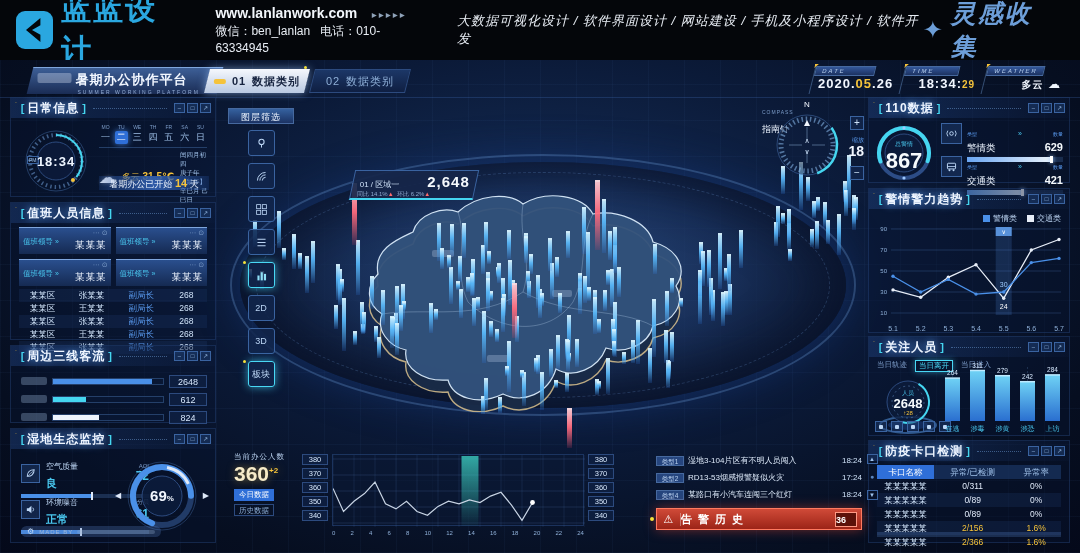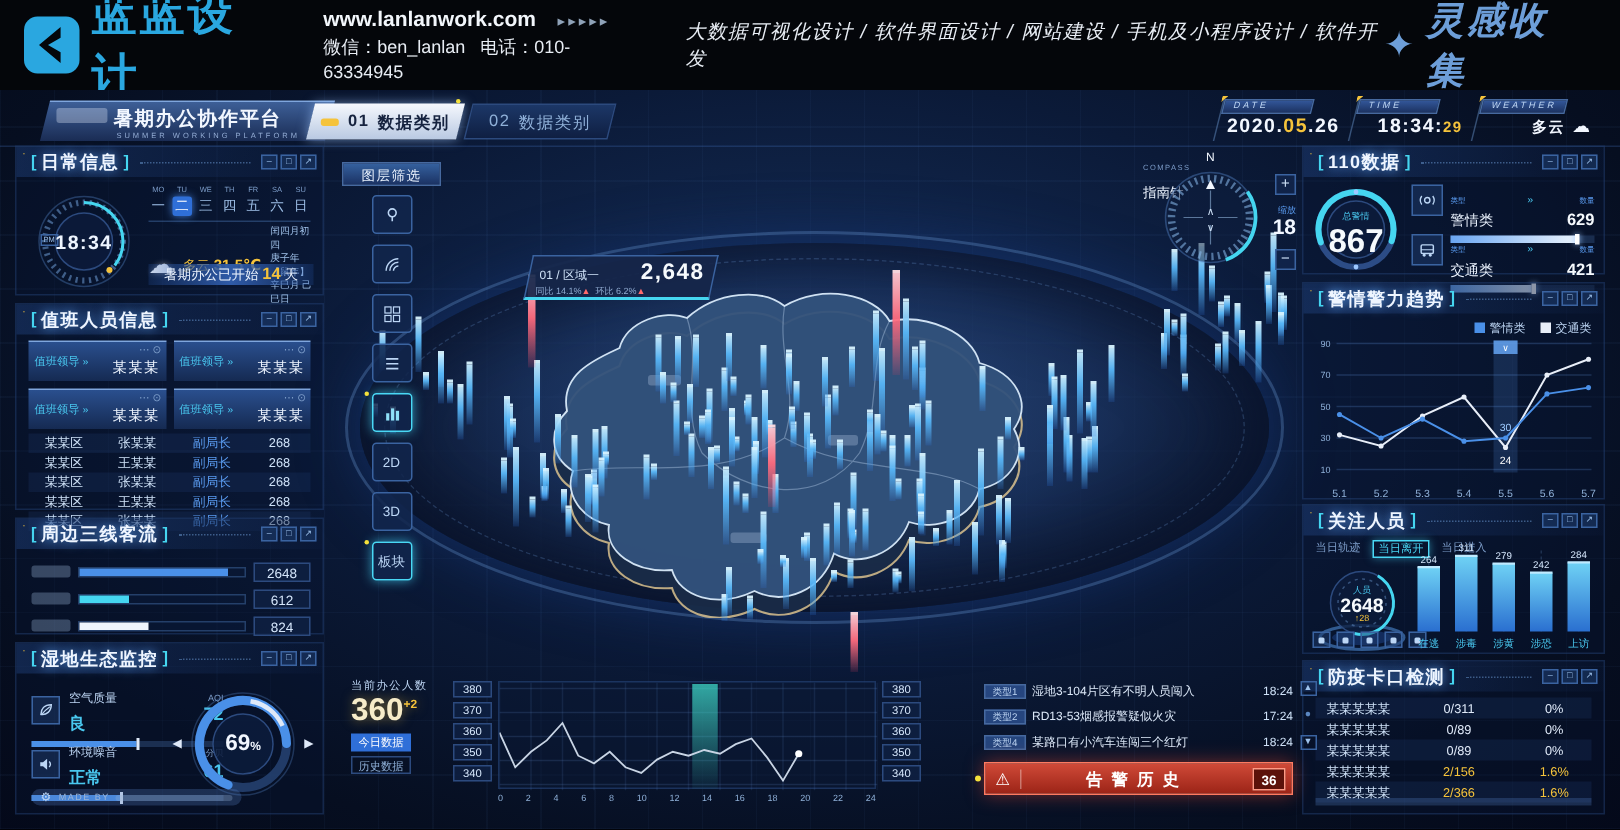--- a/index.html
+++ b/index.html
@@ -206,22 +206,22 @@
 .atag{width:28px;height:10px;line-height:10px;text-align:center;background:rgba(50,90,160,.7);border:1px solid #46699f;color:#bcd4f2;font-size:6.5px;flex:none}
 .atxt{flex:1;font-size:8px;color:#dce8f8;white-space:nowrap;overflow:hidden}
 .atime{font-size:8px;color:#cfe2f8}
 .ascroll{position:absolute;left:866px;top:394px;width:12px;display:flex;flex-direction:column;gap:8px;align-items:center}
 .ascroll span{width:11px;height:10px;border:1px solid #3a63a0;color:#9fc4ee;font-size:6px;line-height:9px;text-align:center;cursor:pointer}
 .ascroll .dot{border:none;color:#5a86c0;font-size:7px}
 .abanner{position:absolute;left:656px;top:448px;width:206px;height:22px;display:flex;align-items:center;
  background:linear-gradient(180deg,#d04a38,#9c2417);border:1px solid #ff7a60;box-shadow:0 0 12px rgba(220,70,50,.5);cursor:pointer}
 .abanner:before{content:"";position:absolute;left:-7px;top:8px;width:4px;height:4px;background:#f5e13b;border-radius:50%}
 .ab-ic{width:24px;text-align:center;color:#fff;font-size:11px;border-right:1px solid rgba(255,255,255,.35)}
-.ab-txt{flex:1;text-align:center;color:#fff;font-size:11px;font-weight:bold;letter-spacing:6px}
-.ab-cnt{width:22px;height:15px;line-height:15px;margin-right:4px;text-align:center;background:#5c120a;border:1px solid #ff9a85;color:#fff;font-size:9px;font-weight:bold}
+.ab-txt{flex:1;color:#fff;font-size:11px;font-weight:bold;letter-spacing:6px}
+.ab-cnt{width:22px;height:15px;line-height:15px;margin-right:4px;background:#5c120a;border:1px solid #ff9a85;color:#fff;font-size:9px;font-weight:bold}
 svg{display:block}
 </style>
 </head>
 <body>
 
 <div class="stage">
 
  <header class="banner">
    <div class="logo">
      <div class="logo-mark"></div>
@@ -982,20 +982,25 @@
           <span class="pt">防疫卡口检测</span>
           <span class="br">]</span>
           <div class="dots"></div>
       <span class="wi">
             <span>–</span>
             <span>□</span>
             <span>↗</span>
           </span>
         </div>
     <div class="cpt" id="cp-table">
+          <div class="trow hd">
+            <span class="h0" style="background: rgb(47, 111, 216); color: rgb(255, 255, 255);">卡口名称</span>
+            <span class="h1">异常/已检测</span>
+            <span class="h2">异常率</span>
+          </div>
           <div class="trow">
             <span class="h0">某某某某某</span>
             <span class="h1">0/311</span>
             <span class="h2">0%</span>
           </div>
           <div class="trow">
             <span class="h0">某某某某某</span>
             <span class="h1">0/89</span>
             <span class="h2">0%</span>
           </div>

